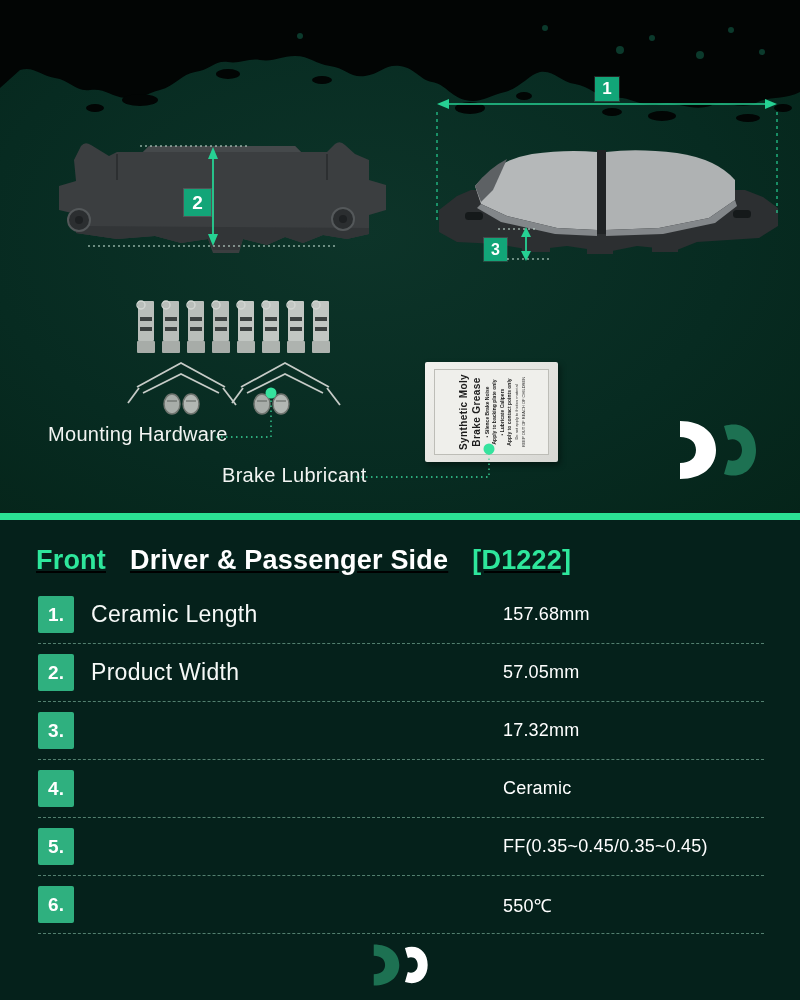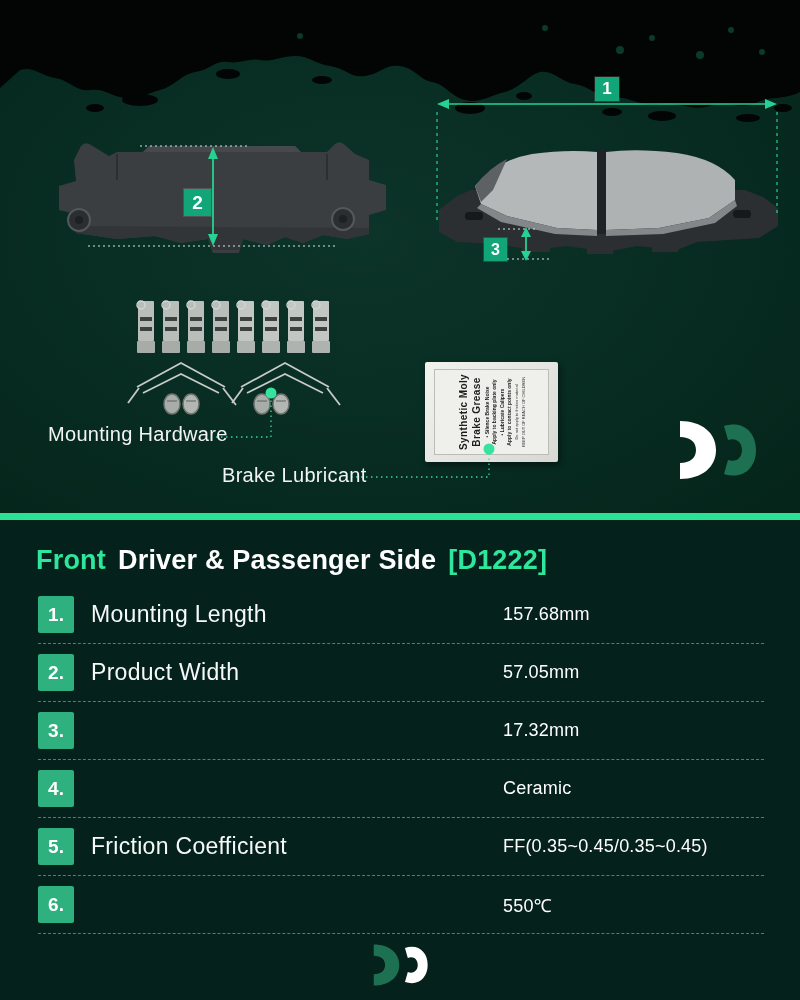--- a/index.html
+++ b/index.html
@@ -63,22 +63,22 @@
   .logo{position:absolute;}
   .logo-mid{left:676px;top:419px;}
   .logo-bottom{position:absolute;left:367px;top:943px;}
 
   
   .specs{
     position:absolute;top:520px;left:0;width:800px;height:480px;
     background:#05211b;
   }
   .specs-title{
-    margin:27px 16px 0 36px;display:flex;gap:12px;
-    font-size:27px;font-weight:800;letter-spacing:.2px;line-height:1;
+    margin:27px 16px 0 36px;display:flex;gap:24px;
+    font-size:27px;font-weight:800;letter-spacing:.2px;line-height:1;text-decoration:underline;
   }
   .specs-title .hl{color:#2ee79c;}
   .specs-title .main{color:#ffffff;text-align:center;}
   .specs-title .code{color:#2ee79c;}
 
   .rows{margin:12px 36px 0 38px;}
   .spec-row{
     position:relative;height:57px;display:flex;align-items:center;
     border-bottom:1px dashed rgba(148,205,180,0.55);
   }
@@ -306,21 +306,21 @@
     <h1 class="specs-title">
       <span class="hl">Front</span>
       <span class="main">Driver &amp; Passenger Side</span>
       <span class="code">[D1222]</span>
     </h1>
 
     <div class="rows">
 
       <div class="spec-row">
         <div class="row-badge">1.</div>
-        <div class="row-label">Mounting Length</div>
+        <div class="row-label">Ceramic Length</div>
         <div class="row-value">157.68mm</div>
       </div>
 
       <div class="spec-row">
         <div class="row-badge">2.</div>
         <div class="row-label">Product Width</div>
         <div class="row-value">57.05mm</div>
       </div>
 
       <div class="spec-row">
@@ -328,21 +328,20 @@
         <div class="row-value">17.32mm</div>
       </div>
 
       <div class="spec-row">
         <div class="row-badge">4.</div>
         <div class="row-value">Ceramic</div>
       </div>
 
       <div class="spec-row">
         <div class="row-badge">5.</div>
-        <div class="row-label">Friction Coefficient</div>
         <div class="row-value">FF(0.35~0.45/0.35~0.45)</div>
       </div>
 
       <div class="spec-row">
         <div class="row-badge">6.</div>
         <div class="row-value">550℃</div>
       </div>
 
     </div>
 

